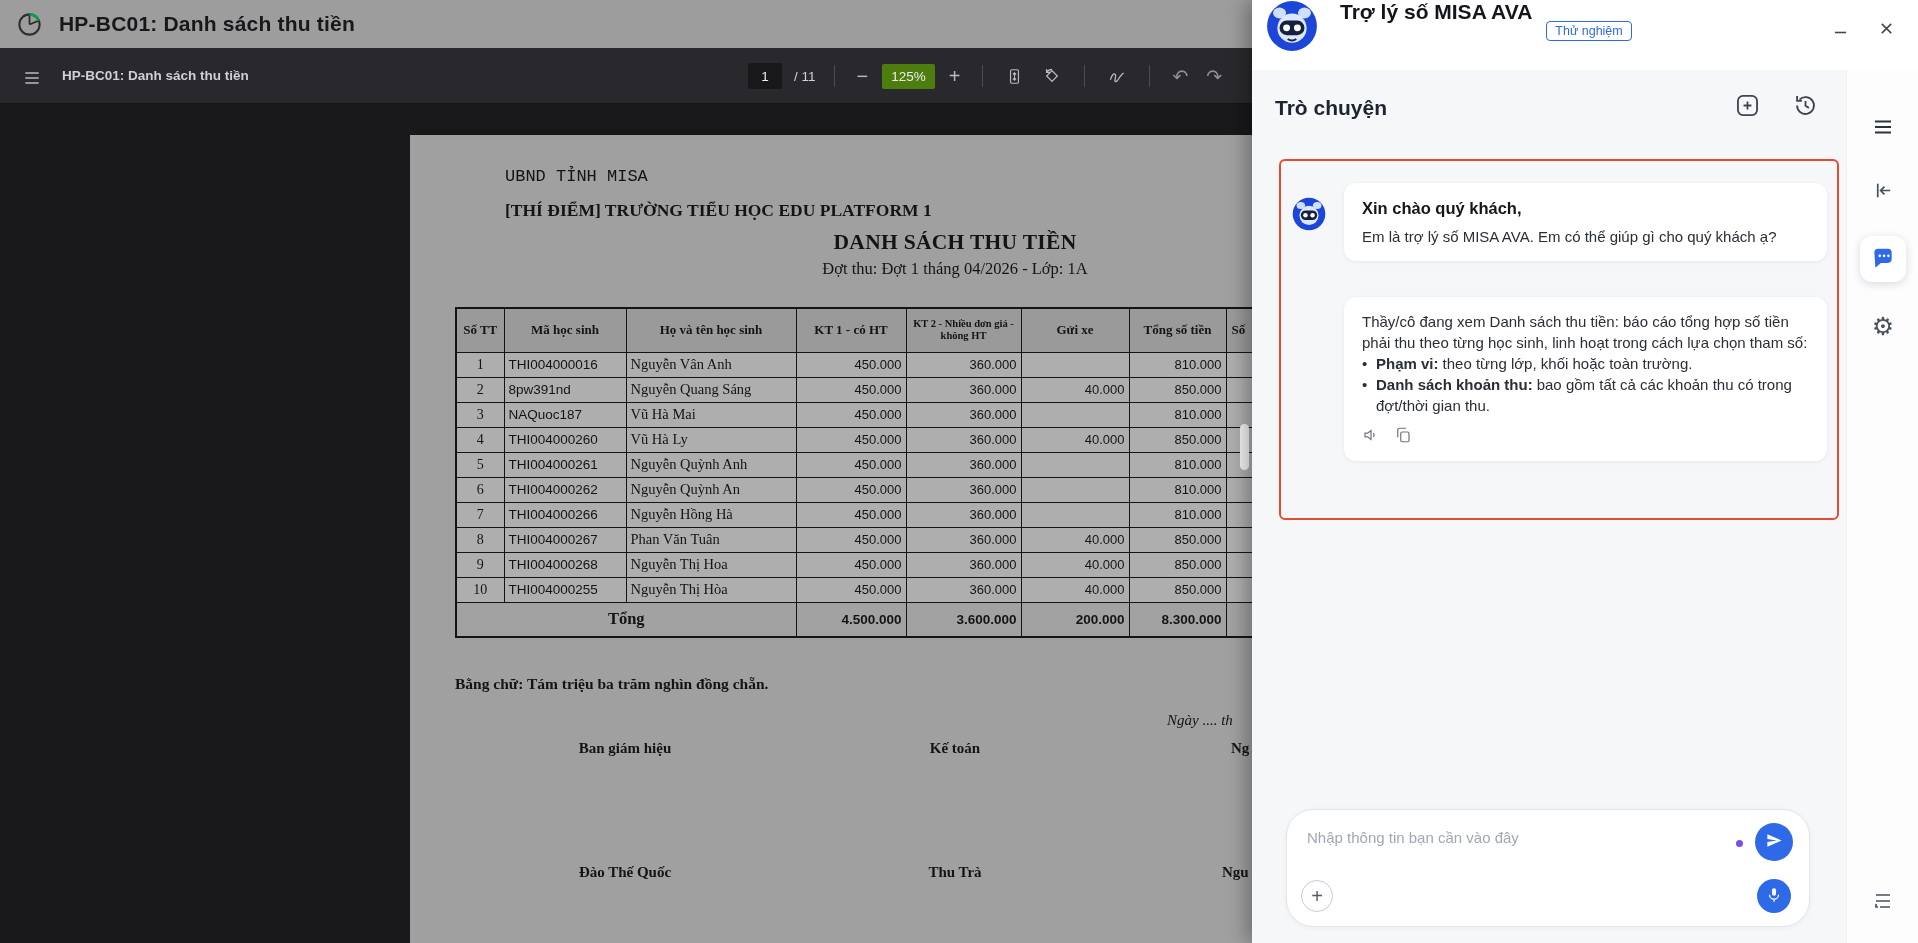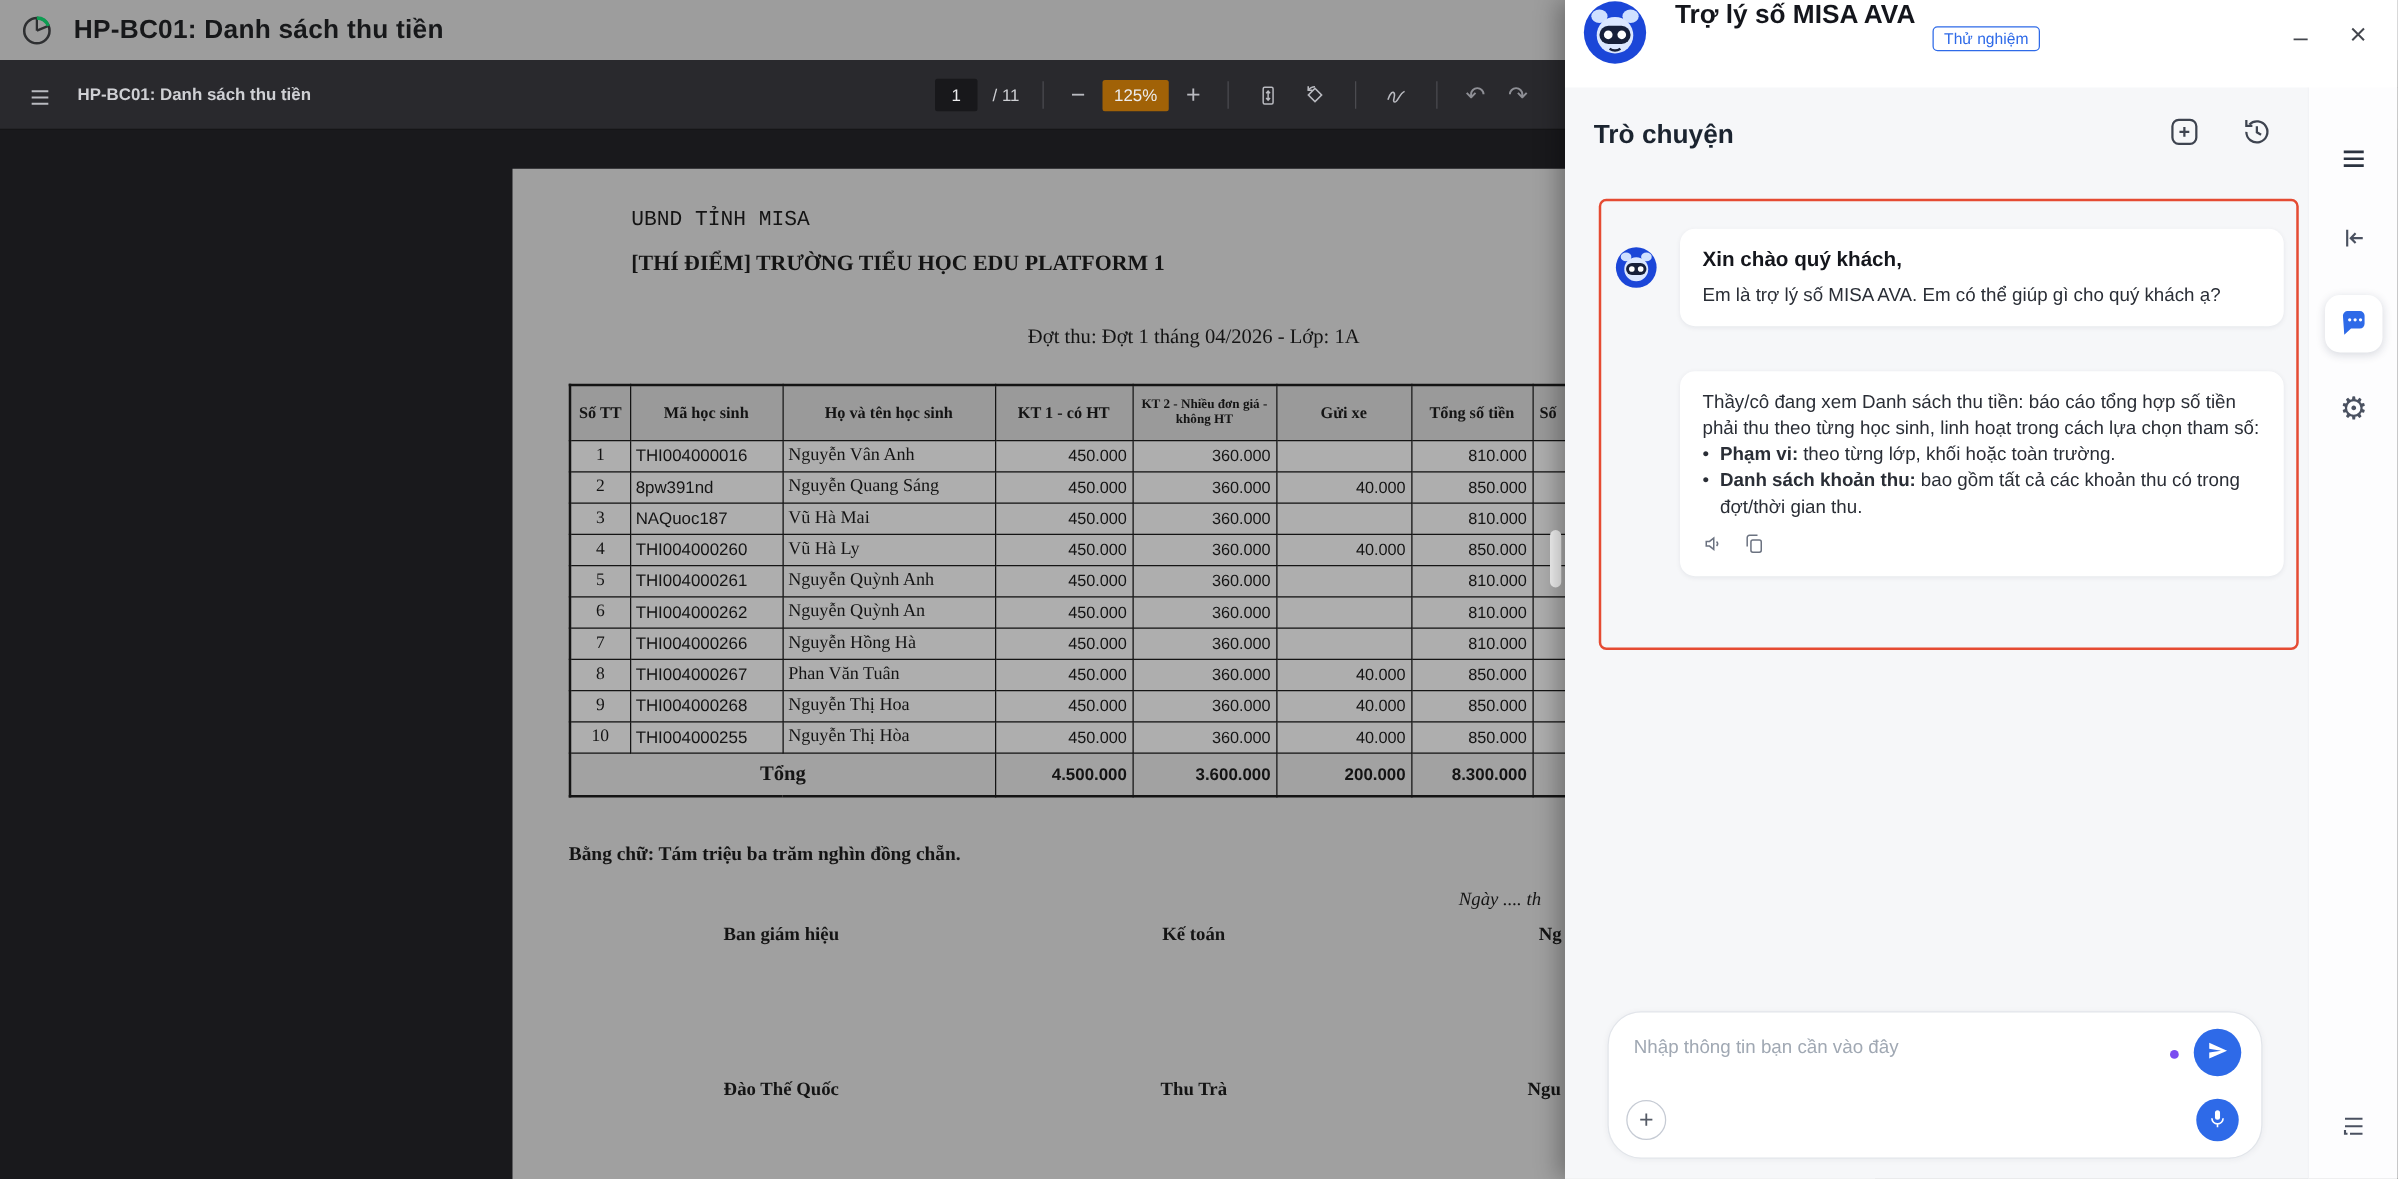--- a/index.html
+++ b/index.html
@@ -13,21 +13,21 @@
   
   .pdf-toolbar { position:absolute; left:0; top:48px; width:100%; height:56px; background:#29292d; z-index:3; border-bottom:1px solid #151517; }
   .tb-btn { background:none; border:none; cursor:pointer; display:inline-flex; align-items:center; justify-content:center; padding:4px; }
   .hamburger { position:absolute; left:18px; top:16px; }
   .tb-title { position:absolute; left:62px; top:20px; font-size:13.5px; color:#cfd0d4; font-weight:bold; }
   .tb-center { position:absolute; left:748px; top:12px; height:32px; display:flex; align-items:center; gap:10px; }
   .page-input { width:34px; height:26px; background:#18181b; border:none; color:#ececee; text-align:center; font-size:13.5px; border-radius:2px; }
   .page-total { color:#cfd0d4; font-size:13.5px; margin-left:2px; }
   .tb-div { width:1px; height:22px; background:#4b4b50; margin:0 8px; }
   .zoom-btn { color:#b9bac0; font-size:20px; line-height:1; }
-  .zoom-box { background:#a16207; color:#ececee; font-size:13.5px; padding:5px 9px; border-radius:2px; cursor:default; }
+  .zoom-box { background:#4d7c0f; color:#ececee; font-size:13.5px; padding:5px 9px; border-radius:2px; cursor:default; }
   .undo-redo { color:#8e8f95; font-size:19px; font-family:"DejaVu Sans",sans-serif; }
 
   
   .viewer { position:absolute; left:0; top:104px; width:100%; height:839px; background:#19191c; z-index:1; }
   .page { position:absolute; left:410px; top:31px; width:1090px; height:1400px; background:#a0a0a0; color:#141414; font-family:"Liberation Serif",serif; }
   .doc-org1 { position:absolute; left:95px; top:32px; font-size:17px;font-family:Liberation Mono, monospace; }
   .doc-org2 { position:absolute; left:95px; top:65px; font-size:17.5px; font-weight:bold; }
   .doc-title { position:absolute; left:0; top:95px; width:100%; text-align:center; font-size:21.5px; font-weight:bold; letter-spacing:.3px; }
   .doc-subtitle { position:absolute; left:0; top:124px; width:100%; text-align:center; font-size:16.5px; }
 
@@ -145,20 +145,21 @@
     <span class="tb-div"></span>
     <button class="tb-btn undo-redo">↶</button>
     <button class="tb-btn undo-redo">↷</button>
   </div>
 </div>
 
 <div class="viewer">
   <div class="page">
     <div class="doc-org1">UBND TỈNH MISA</div>
     <div class="doc-org2">[THÍ ĐIỂM] TRƯỜNG TIỂU HỌC EDU PLATFORM 1</div>
+    <div class="doc-title">DANH SÁCH THU TIỀN</div>
     <div class="doc-subtitle">Đợt thu: Đợt 1 tháng 04/2026 - Lớp: 1A</div>
 
     <table class="fee">
       <colgroup>
         <col style="width:48px">
           <col style="width:122px">
           <col style="width:170px">
           <col style="width:110px">
         <col style="width:115px">
           <col style="width:108px">

